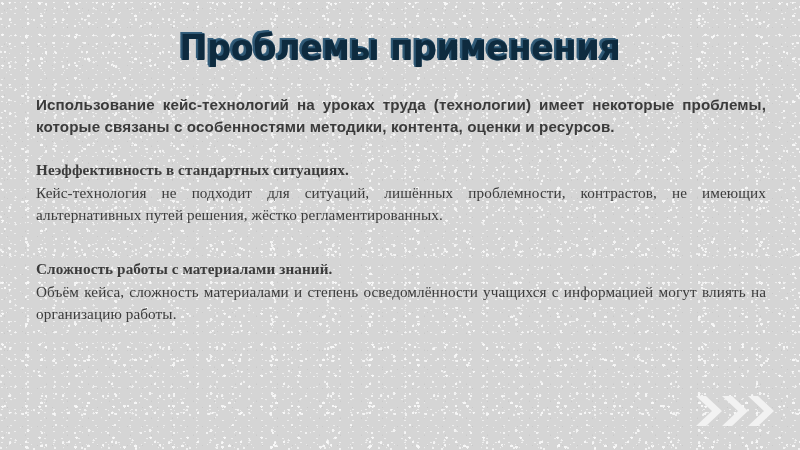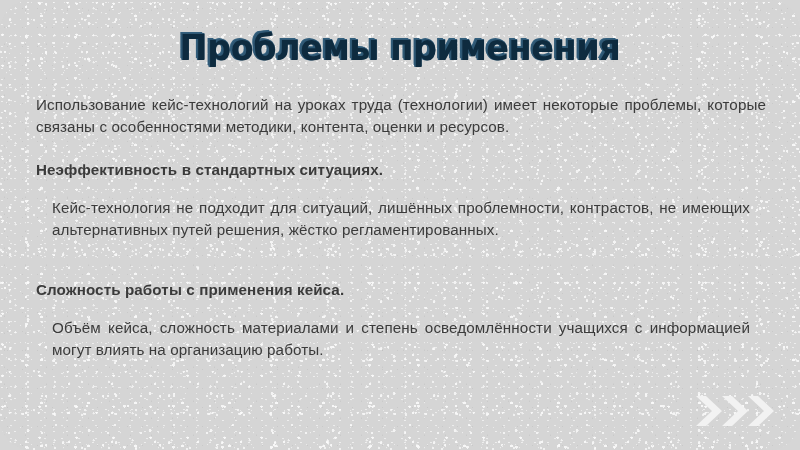--- a/index.html
+++ b/index.html
@@ -16,21 +16,20 @@
     background: #d6d6d6;
   }
 
   
   .slide {
     position: relative;
     width: 800px;
     height: 450px;
     overflow: hidden;
     background-color: #d5d5d5;
-    border-radius: 31px;
   }
 
   
   .slide-texture {
     position: absolute;
     inset: 0;
     pointer-events: none;
     background-color: #d5d5d5;
     background-image:
       radial-gradient(circle at 7% 12%, rgba(255,255,255,.95) 0 1.1px, transparent 1.3px),
@@ -105,43 +104,44 @@
     left: 36px;
     top: 94px;
     width: 730px;
     z-index: 2;
     color: #3b3b3b;
     font-size: 15.2px;
     line-height: 22px;
   }
 
   .intro {
-    font-weight: 400;
+    font-weight: 700;
     text-align: justify;
     text-align-last: left;
     margin: 0 0 10px 0;
     letter-spacing: .1px;
   }
 
   .block {
     margin: 0 0 10px 0;
+    font-family: Liberation Serif, serif;
   }
 
   .block-heading {
     font-weight: 700;
     text-align: left;
     margin: 0 0 1px 0;
     letter-spacing: .1px;
   }
 
   .block-body {
     font-weight: 400;
     text-align: justify;
     text-align-last: left;
-    margin: 16px;
+    margin: 0;
     letter-spacing: .1px;
   }
 
   .spacer-sm { height: 11px; }
 
   
   .chevrons {
     position: absolute;
     right: 22px;
     bottom: 22px;
@@ -176,21 +176,21 @@
       <p class="block-heading">Неэффективность в стандартных ситуациях.</p>
       <p class="block-body">Кейс-технология не подходит для ситуаций, лишённых проблемности, контрастов, не имеющих альтернативных путей решения, жёстко регламентированных.</p>
     </div>
 
     <div class="spacer-sm"></div>
 
 
     <div class="spacer-sm"></div>
 
     <div class="block">
-      <p class="block-heading">Сложность работы с применения кейса.</p>
+      <p class="block-heading">Сложность работы с материалами знаний.</p>
       <p class="block-body">Объём кейса, сложность материалами и степень осведомлённости учащихся с информацией могут влиять на организацию работы.</p>
     </div>
 
   </div>
 
   <div class="chevrons">
     <svg width="84" height="34" viewBox="0 0 84 34" aria-hidden="true">
       <path d="M2 2 L18 17 L2 32 L12 32 L28 17 L12 2 Z" fill="#f2f2f2"></path>
       <path d="M28 2 L44 17 L28 32 L38 32 L54 17 L38 2 Z" fill="#f2f2f2"></path>
       <path d="M54 2 L70 17 L54 32 L64 32 L80 17 L64 2 Z" fill="#f2f2f2"></path>

